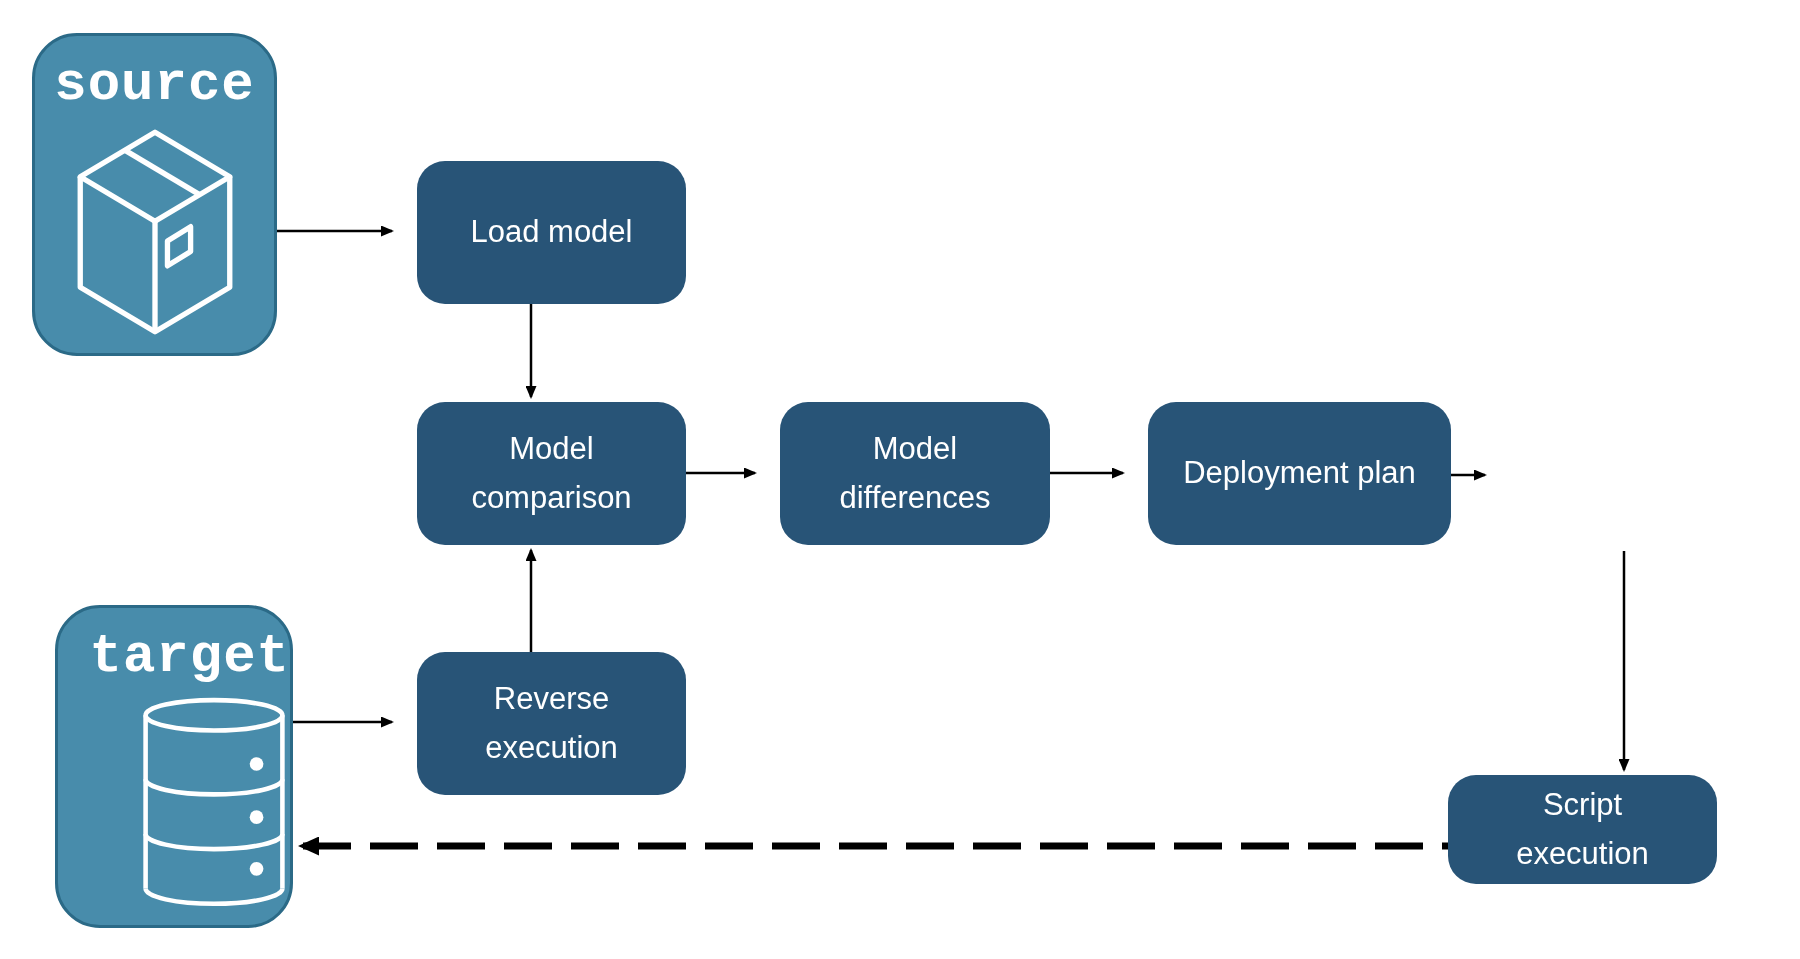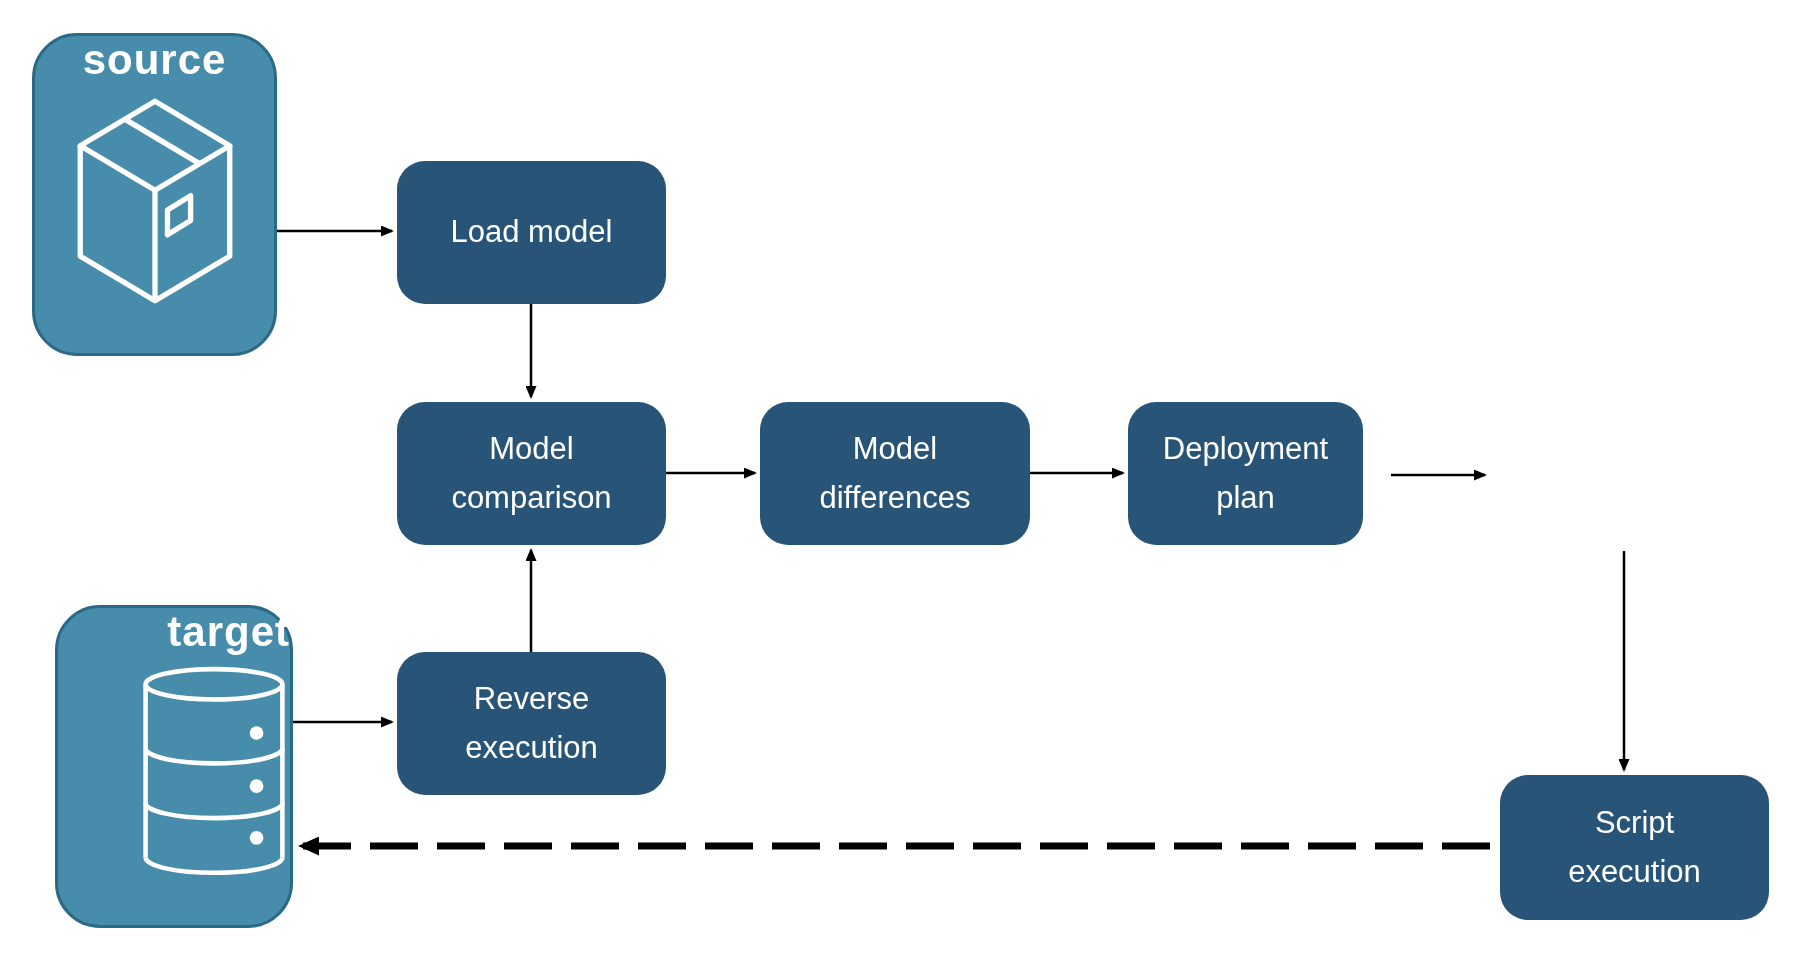--- a/index.html
+++ b/index.html
@@ -24,47 +24,48 @@
   .edge.dashed{stroke-width:7px;stroke-dasharray:48 19;}
   .node{
     position:absolute;box-sizing:border-box;
     background:var(--process-fill,#285477);
     border-radius:28px;
     color:var(--text,#fff);
     display:flex;align-items:center;justify-content:center;
     text-align:center;
     font-size:31px;line-height:1.55;
     padding:0 28px;
+    margin-left:20px;
   }
   .endpoint{
     position:absolute;box-sizing:border-box;
     background:var(--endpoint-fill,#488CAB);
     border:3px solid var(--endpoint-border,#2B6A87);
     border-radius:45px;
     color:var(--text,#fff);
     display:flex;flex-direction:column;align-items:center;
     text-align:center;
   }
   .endpoint-label{
-    font-size:42px;font-weight:bold;letter-spacing:1px;
+    font-size:54px;font-weight:bold;margin-top:18px;letter-spacing:1px;font-family:Liberation Mono, monospace;
   }
   .endpoint .icon{margin-top:10px;}
   .icon path, .icon ellipse{stroke:var(--text,#fff);fill:none;}
   .icon circle{fill:var(--text,#fff);stroke:none;}
 
   
   .n-source{left:32px;top:33px;width:245px;height:323px;}
   .n-target{left:55px;top:605px;width:238px;height:323px;align-items:flex-end;}
   .n-load{left:397px;top:161px;width:269px;height:143px;}
   .n-comparison{left:397px;top:402px;width:269px;height:143px;}
   .n-differences{left:760px;top:402px;width:270px;height:143px;}
-  .n-deployment{left:1128px;top:402px;width:235px;height:143px;}
+  .n-deployment{left:1128px;top:402px;width:303px;height:143px;}
   .n-generation{left:1490px;top:404px;width:269px;height:145px;}
   .n-reverse{left:397px;top:652px;width:269px;height:143px;}
-  .n-execution{left:1500px;top:775px;width:269px;height:145px;}
+  .n-execution{left:1428px;top:775px;width:269px;height:109px;}
 </style>
 </head>
 <body>
 
 <div class="canvas">
 
   <svg class="edges" viewBox="0 0 1800 959" xmlns="http://www.w3.org/2000/svg">
     <defs>
       <marker id="ah" markerUnits="userSpaceOnUse" markerWidth="13" markerHeight="11" viewBox="0 0 13 11" refX="11" refY="5.5" orient="auto">
         <path d="M0 0 L13 5.5 L0 11 Z" fill="var(--arrow,#000)" stroke="none"></path>

